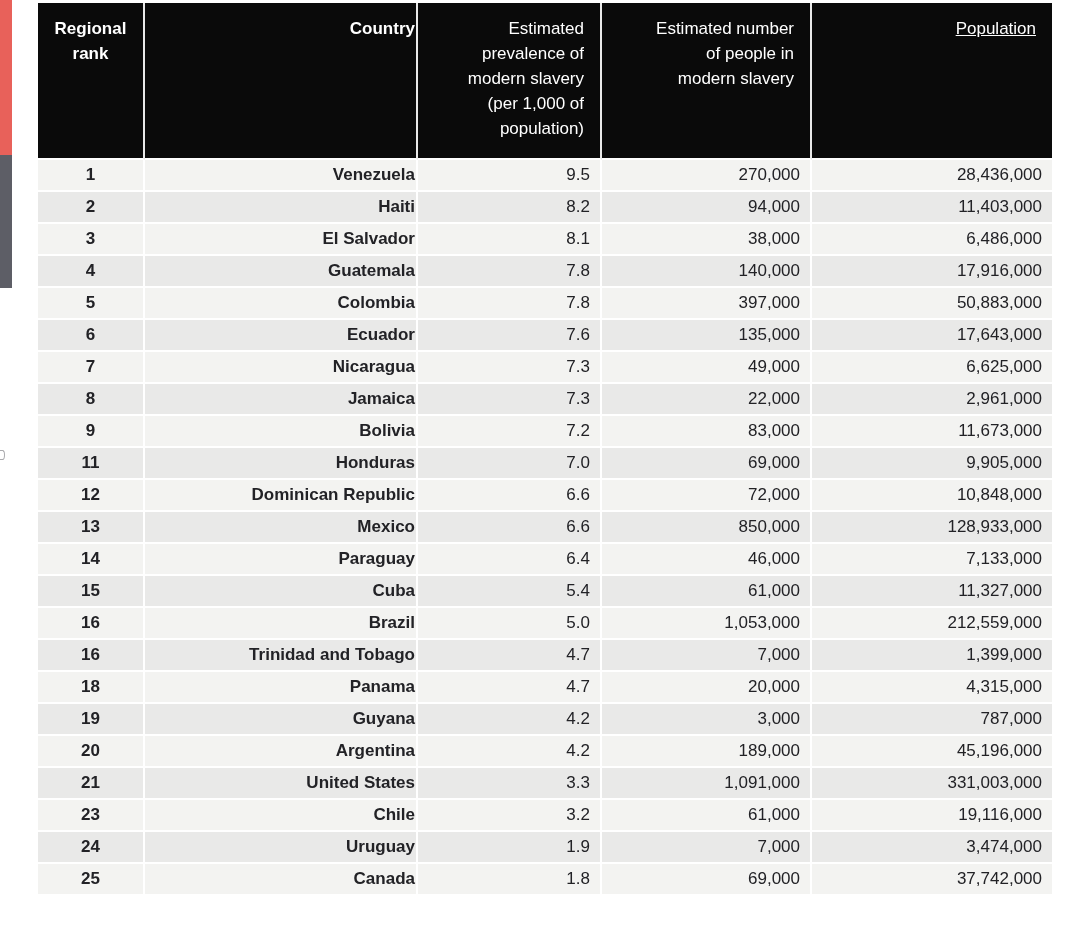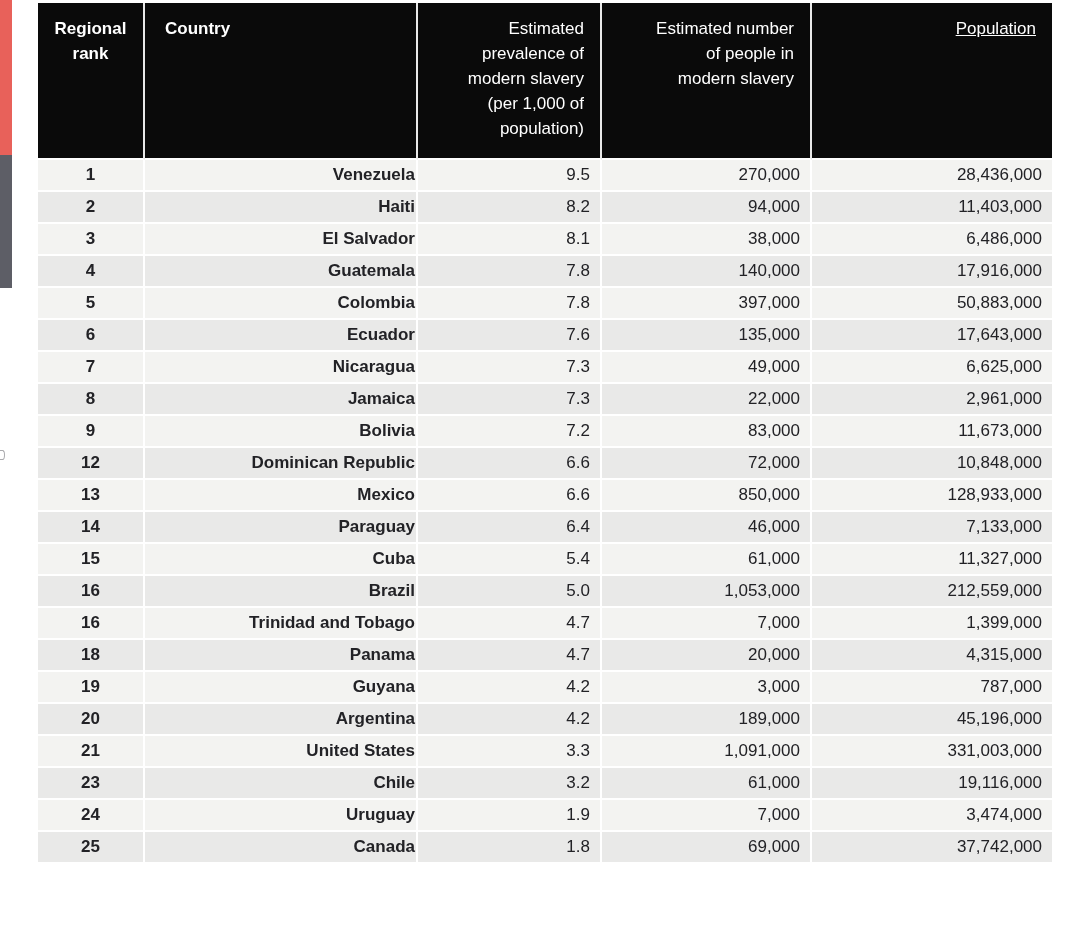--- a/index.html
+++ b/index.html
@@ -67,21 +67,21 @@
     white-space: nowrap;
     overflow: hidden;
   }
   tbody td:last-child { border-right: none; }
   tbody tr:nth-child(odd)  td { background: #f3f3f1; }
   tbody tr:nth-child(even) td { background: #e9e9e8; }
   .c0 { text-align: center; font-weight: 700; }
   .c1 { text-align: right;  font-weight: 700; padding-left: 8px; }
   .c2, .c3, .c4 { text-align: right; font-weight: 400; padding-right: 10px; }
   th.c0 { text-align: center; margin-left: 28px; }
-  th.c1 { text-align: left; padding-left: 20px; }
+  th.c1 { text-align: right; padding-left: 20px; }
   th.c2, th.c3, th.c4 { text-align: right; padding-right: 16px; }
 </style>
 </head>
 <body>
 
 <div id="page">
 
   <div id="strip-red" class="strip" style="background: rgb(232, 97, 90);"></div>
 
   <div id="strip-gray" class="strip" style="background: rgb(93, 94, 102);"></div>
@@ -171,20 +171,27 @@
             <td class="c4">2,961,000</td>
           </tr>
           <tr>
             <td class="c0">9</td>
             <td class="c1">Bolivia</td>
             <td class="c2">7.2</td>
             <td class="c3">83,000</td>
             <td class="c4">11,673,000</td>
           </tr>
           <tr>
+            <td class="c0">11</td>
+            <td class="c1">Honduras</td>
+            <td class="c2">7.0</td>
+            <td class="c3">69,000</td>
+            <td class="c4">9,905,000</td>
+          </tr>
+          <tr>
             <td class="c0">12</td>
             <td class="c1">Dominican Republic</td>
             <td class="c2">6.6</td>
             <td class="c3">72,000</td>
             <td class="c4">10,848,000</td>
           </tr>
           <tr>
             <td class="c0">13</td>
             <td class="c1">Mexico</td>
             <td class="c2">6.6</td>

